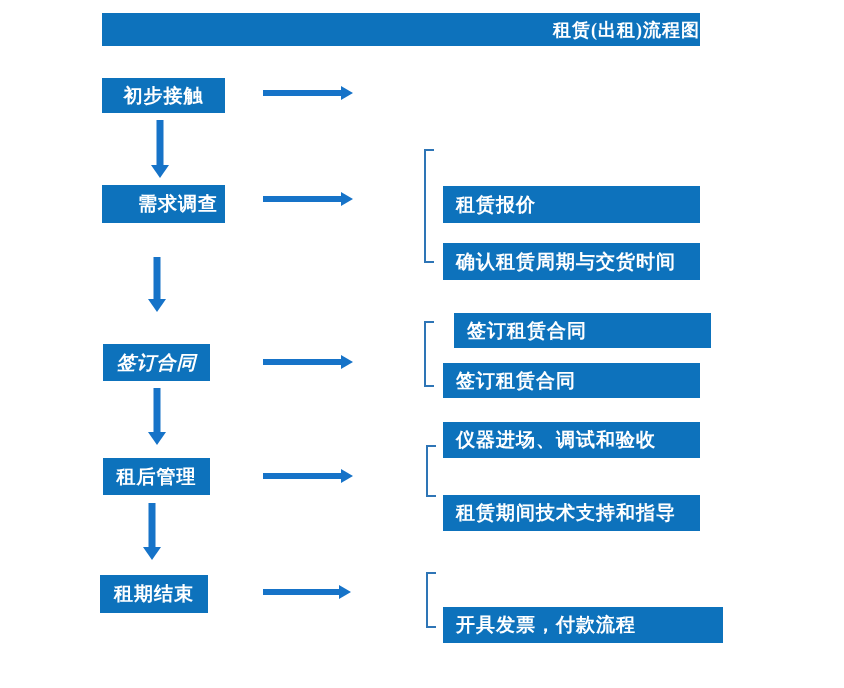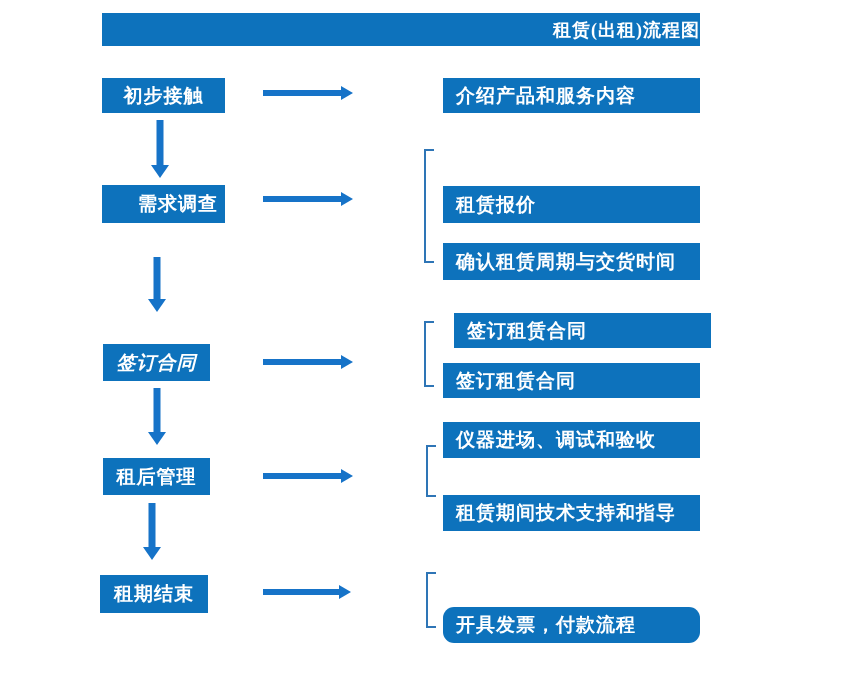--- a/index.html
+++ b/index.html
@@ -122,22 +122,21 @@
   <div class="h-arrow" style="left:263px;top:584px;width:88px;">
     <div class="shaft"></div>
     <div class="head"></div>
   </div>
 
   <div class="bracket" style="left:424px;top:149px;height:114px;"></div>
   <div class="bracket" style="left:424px;top:321px;height:66px;"></div>
   <div class="bracket" style="left:426px;top:445px;height:52px;"></div>
   <div class="bracket" style="left:426px;top:572px;height:56px;"></div>
 
-  <div class="box right-detail" style="left:443px;top:78px;width:257px;height:35px;">介绍产品和服务内容</div>
   <div class="box right-detail" style="left:443px;top:186px;width:257px;height:37px;">租赁报价</div>
   <div class="box right-detail" style="left:443px;top:243px;width:257px;height:37px;">确认租赁周期与交货时间</div>
   <div class="box right-detail" style="left:454px;top:313px;width:257px;height:35px;">签订租赁合同</div>
   <div class="box right-detail" style="left:443px;top:363px;width:257px;height:35px;">签订租赁合同</div>
   <div class="box right-detail" style="left:443px;top:422px;width:257px;height:36px;">仪器进场、调试和验收</div>
   <div class="box right-detail" style="left:443px;top:495px;width:257px;height:36px;">租赁期间技术支持和指导</div>
-  <div class="box right-detail" style="left:443px;top:607px;width:257px;height:36px;border-radius:11px;">开具发票，付款流程</div>
+  <div class="box right-detail" style="left:443px;top:607px;width:280px;height:36px;">开具发票，付款流程</div>
 
 </div>
 
 </body></html>

